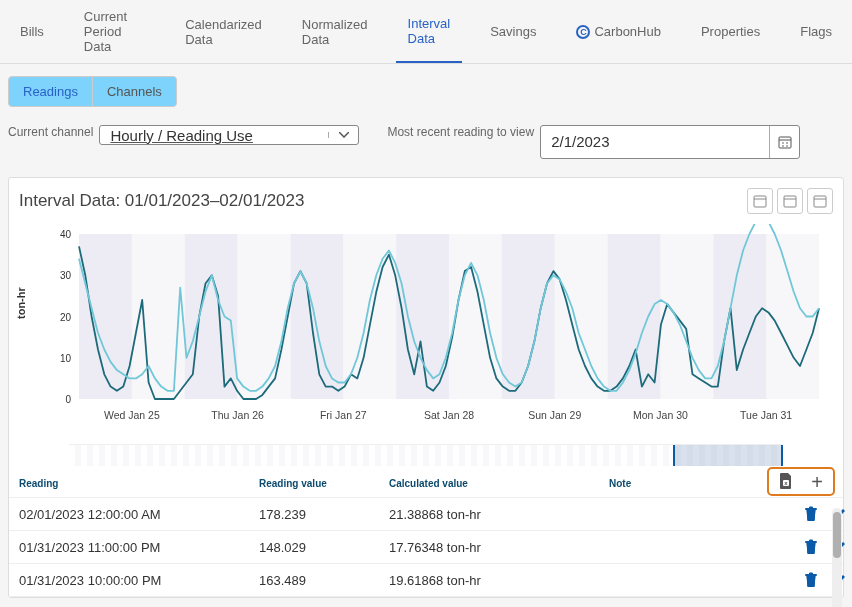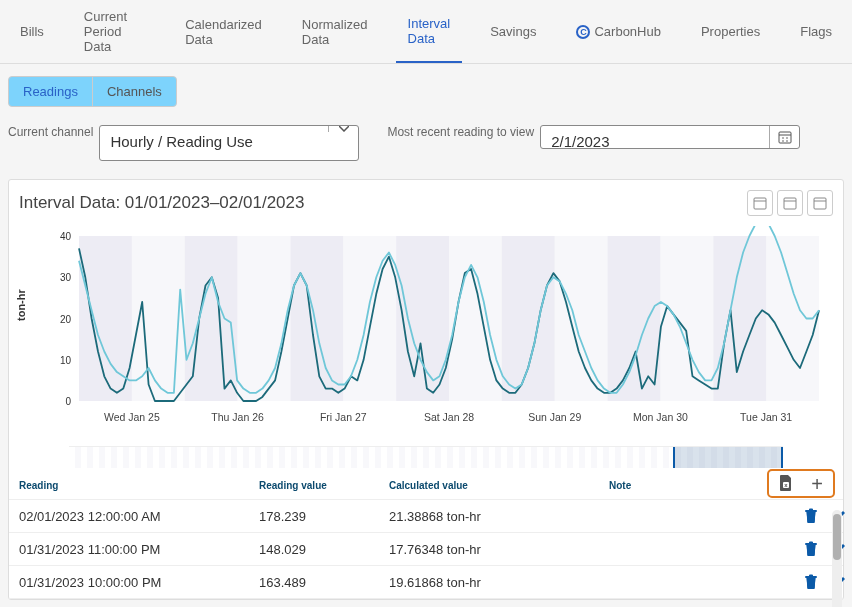--- a/index.html
+++ b/index.html
@@ -61,35 +61,35 @@
     .sub-tab + .sub-tab { border-left: 1px solid #ccc; }
     .sub-tab.active { color: #2962c7; }
     .controls-row {
       display: flex;
       gap: 28px;
       padding: 18px 8px 14px 8px;
     }
     .control-group { display: flex; flex-direction: row; gap: 6px; }
     .control-label { font-size: 12px; color: #666; }
     .select-wrap {
-      display: flex; align-items: flex-start;
+      display: flex; align-items: center;
       border: 1px solid #888; border-radius: 3px; background: #fff;
-      width: 260px; height: 36px;
+      width: 260px; height: 20px; text-decoration: underline;
     }
     .select-display {
       flex: 1; padding: 7px 10px; color: #333; font-size: 15px;
     }
     .select-btn {
       width: 30px; border-left: 1px solid #aaa; display: flex;
       align-items: center; justify-content: center; cursor: pointer;
     }
     .date-wrap {
       display: flex; align-items: stretch;
       border: 1px solid #888; border-radius: 3px; background: #fff;
-      width: 260px; height: 24px; gap: 31px;
+      width: 260px; height: 34px; gap: 31px;
     }
     .date-display { flex:1; padding:7px 10px; color:#333; font-size:15px; }
     .date-btn {
       width: 30px; border-left: 1px solid #aaa; display:flex;
       align-items:center; justify-content:center; cursor:pointer;
     }
     .card {
       margin: 4px 8px;
       background: #fff;
       border: 1px solid #ddd;

